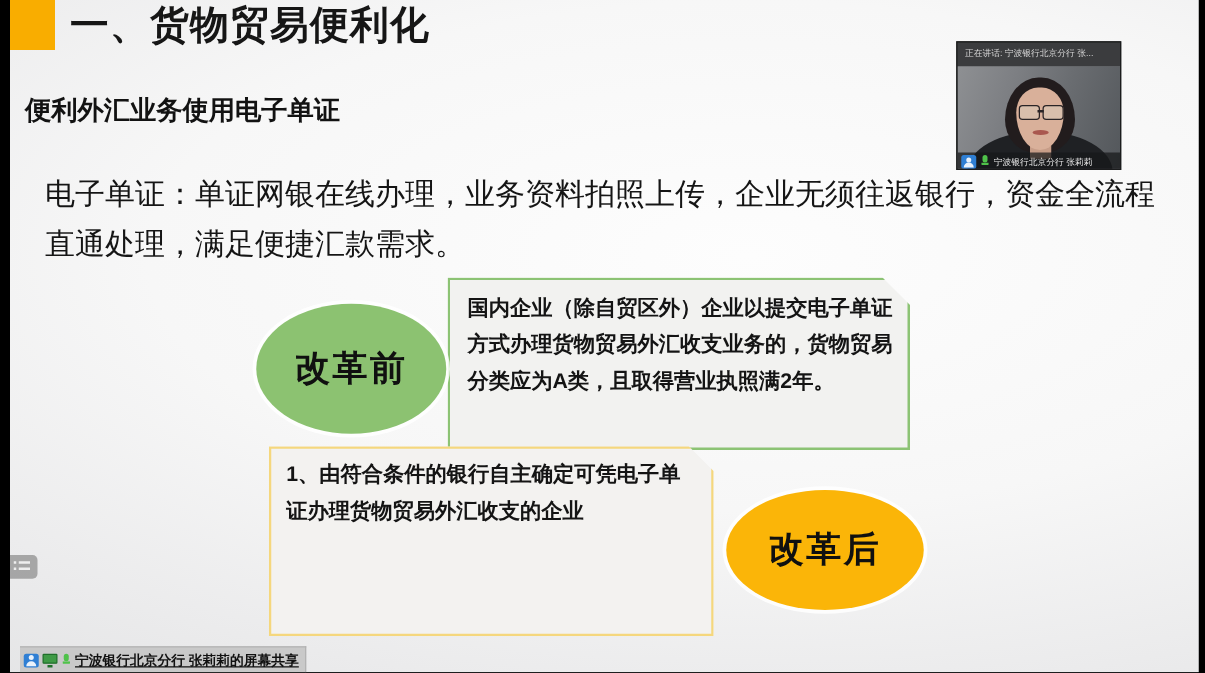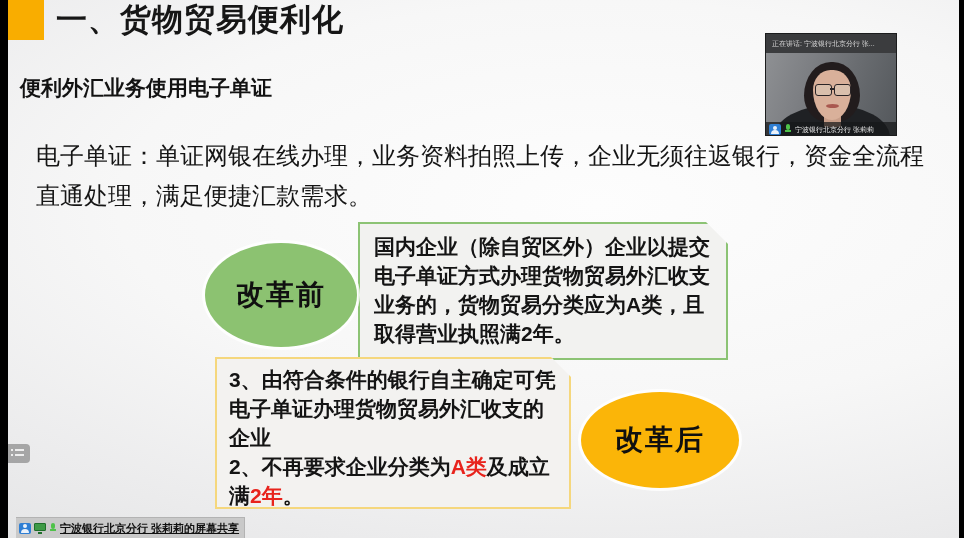--- a/index.html
+++ b/index.html
@@ -75,21 +75,21 @@
   }
 
   
   .callout {
     position: absolute;
     background: #f3f3f1;
     box-sizing: border-box;
   }
   .callout .txt {
     position: relative;
-    font-size: 21px;
+    font-size: 17px;
     line-height: 29px;
     color: #141414;
     font-weight: bold;
   }
 
   #callout-before {
     left: 350px;
     top: 222px;
     width: 370px;
     height: 138px;
@@ -406,24 +406,21 @@
     <div id="slide-title">一、货物贸易便利化</div>
     <div id="slide-subtitle">便利外汇业务使用电子单证</div>
     <div id="slide-body">电子单证：单证网银在线办理，业务资料拍照上传，企业无须往返银行，资金全流程直通处理，满足便捷汇款需求。</div>
 
     <div class="callout" id="callout-before">
       <div class="txt">国内企业（除自贸区外）企业以提交电子单证方式办理货物贸易外汇收支业务的，货物贸易分类应为A类，且取得营业执照满2年。</div>
     </div>
 
     <div class="callout" id="callout-after">
       <div class="txt">
-        <div>3、由符合条件的银行自主确定可凭电子单证办理货物贸易外汇收支的企业</div>
-        <div>
-          <span>2、不再要求企业分类为</span><span class="hl-red">A类</span><span>及成立满</span><span class="hl-red">2年</span><span>。</span>
-        </div>
+        <div>1、由符合条件的银行自主确定可凭电子单证办理货物贸易外汇收支的企业</div>
       </div>
     </div>
 
     <div class="pill" id="pill-before">
       <span>改革前</span>
     </div>
     <div class="pill" id="pill-after">
       <span>改革后</span>
     </div>
 

